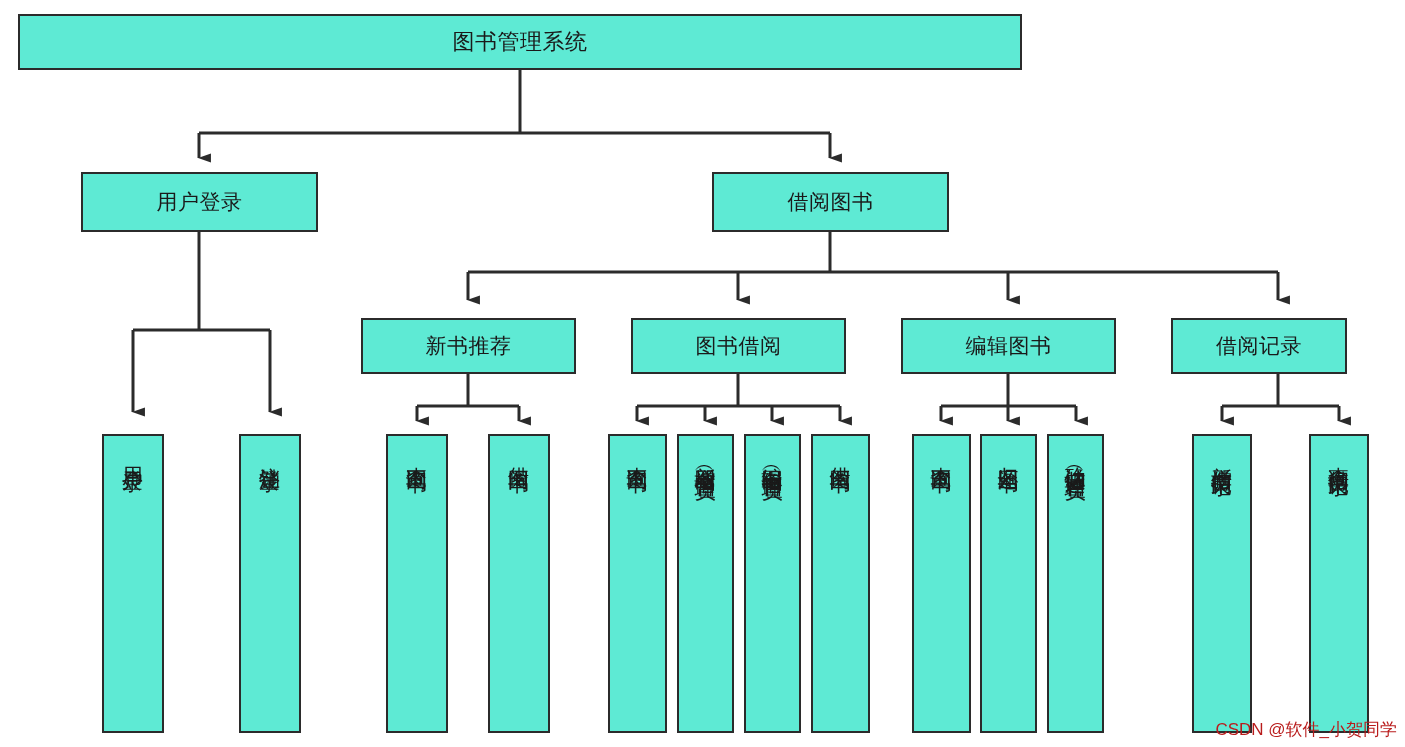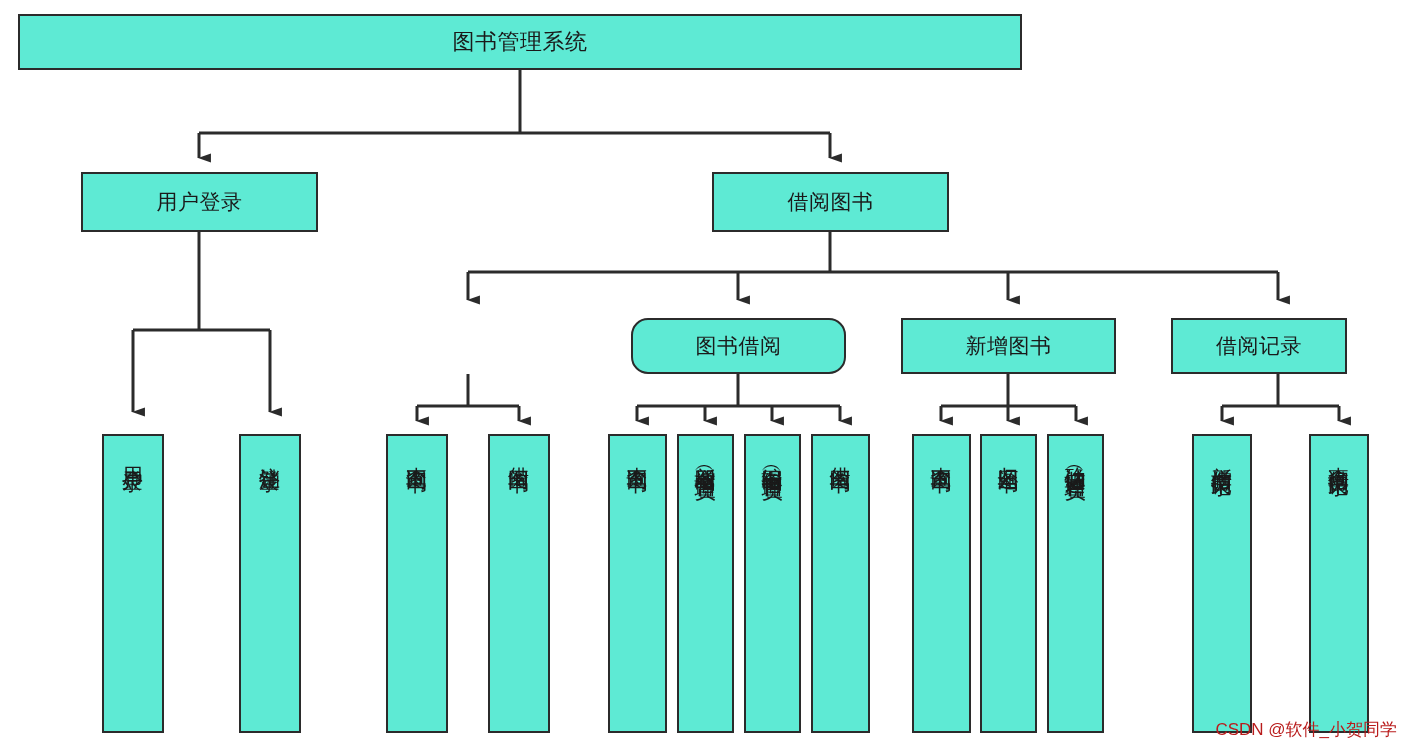--- a/index.html
+++ b/index.html
@@ -129,25 +129,28 @@
     <span class="label">图书管理系统</span>
   </div>
 
   <div class="node horizontal" style="left:81px; top:172px; width:237px; height:60px;">
     <span class="label">用户登录</span>
   </div>
   <div class="node horizontal" style="left:712px; top:172px; width:237px; height:60px;">
     <span class="label">借阅图书</span>
   </div>
 
-  <div class="node horizontal" style="left:631px; top:318px; width:215px; height:56px;border-radius:17px;">
+  <div class="node horizontal" style="left:361px; top:318px; width:215px; height:56px;">
+    <span class="label">新书推荐</span>
+  </div>
+  <div class="node horizontal" style="left:631px; top:318px; width:215px; height:56px;">
     <span class="label">图书借阅</span>
   </div>
   <div class="node horizontal" style="left:901px; top:318px; width:215px; height:56px;">
-    <span class="label">新增图书</span>
+    <span class="label">编辑图书</span>
   </div>
   <div class="node horizontal" style="left:1171px; top:318px; width:176px; height:56px;">
     <span class="label">借阅记录</span>
   </div>
 
   <div class="node vertical" style="left:102px; top:434px; width:62px; height:299px;">
     <span class="label">用户登录</span>
   </div>
   <div class="node vertical" style="left:239px; top:434px; width:62px; height:299px;">
     <span class="label">注销登录</span>

